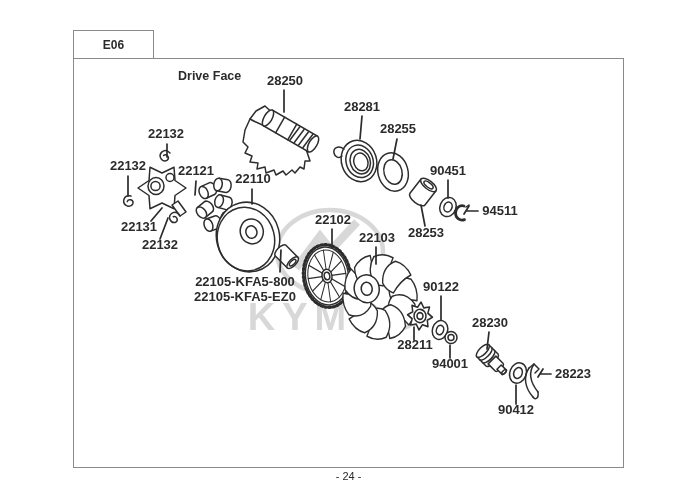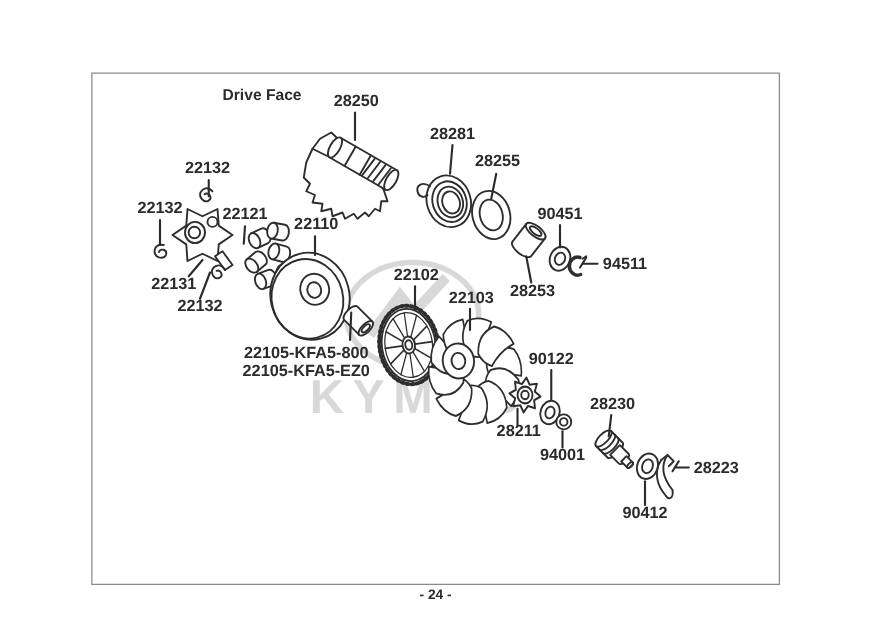--- a/index.html
+++ b/index.html
@@ -2,35 +2,38 @@
 <html><head>
 <meta charset="utf-8">
 <style>
   html,body{margin:0;padding:0;background:#fff;}
   #page{position:relative;width:700px;height:495px;background:#fff;overflow:hidden;
         font-family:"Liberation Sans",sans-serif;color:#2b2b2b;}
   #frame{position:absolute;left:73px;top:58px;width:549px;height:408px;border:1px solid #8a8a8a;}
   #e06-box{position:absolute;left:73px;top:30px;width:79px;height:27px;border:1px solid #8a8a8a;
            display:flex;align-items:center;justify-content:center;font-weight:bold;font-size:12px;background:#fff;}
   #hdr-title{position:absolute;left:178px;top:37px;font-weight:bold;font-size:12.5px;margin-top:32px;}
-  #page-num{position:absolute;left:73px;top:470px;width:551px;text-align:center;font-weight:bold;font-size:11px;}
+  #page-num{position:absolute;left:73px;top:470px;width:551px;text-align:center;font-weight:normal;font-size:11px;}
   svg{position:absolute;left:0;top:0;}
   .part{stroke:#2d2d2d;stroke-width:1.5;fill:none;stroke-linejoin:round;stroke-linecap:round;}
   .pf{fill:#ffffff;}
   .ld{stroke:#2b2b2b;stroke-width:1.7;stroke-linecap:round;fill:none;}
   text.lbl{font-family:"Liberation Sans",sans-serif;font-weight:bold;font-size:13px;fill:#2b2b2b;text-anchor:middle;}
   .wm{stroke:#d8d8d8;fill:none;}
   text.wmtext{font-family:"Liberation Sans",sans-serif;font-weight:bold;font-size:38px;letter-spacing:7px;
               fill:#d8d8d8;stroke:none;text-anchor:middle;}
 </style>
 </head>
 <body>
 
 <div id="page">
 
+  <div id="e06-box">
+    <span>E06</span>
+  </div>
   <div id="hdr-title">Drive Face</div>
   <div id="frame"></div>
 
   <svg width="700" height="495" viewBox="0 0 700 495">
     <defs>
       <path id="blade" d="M11,-7 Q21,-18 35,-12 Q41,-3 38,8 Q26,4 13,7 Q9,0 11,-7 Z"></path>
       <path id="clipShape" d="M0,0 q-5,-3 -8,1 q-2.5,4 1,7 q3.5,2.5 6,0 q2,-2.5 -0.5,-4.5 q-2.5,-1.5 -4,0.5"></path>
       <g id="roller">
         <path class="pf" d="M-5,-6 H4 A4.2,6.4 0 0 1 4,6.8 H-5 Z"></path>
         <ellipse class="pf" cx="-5" cy="0.4" rx="4.2" ry="6.4"></ellipse>

